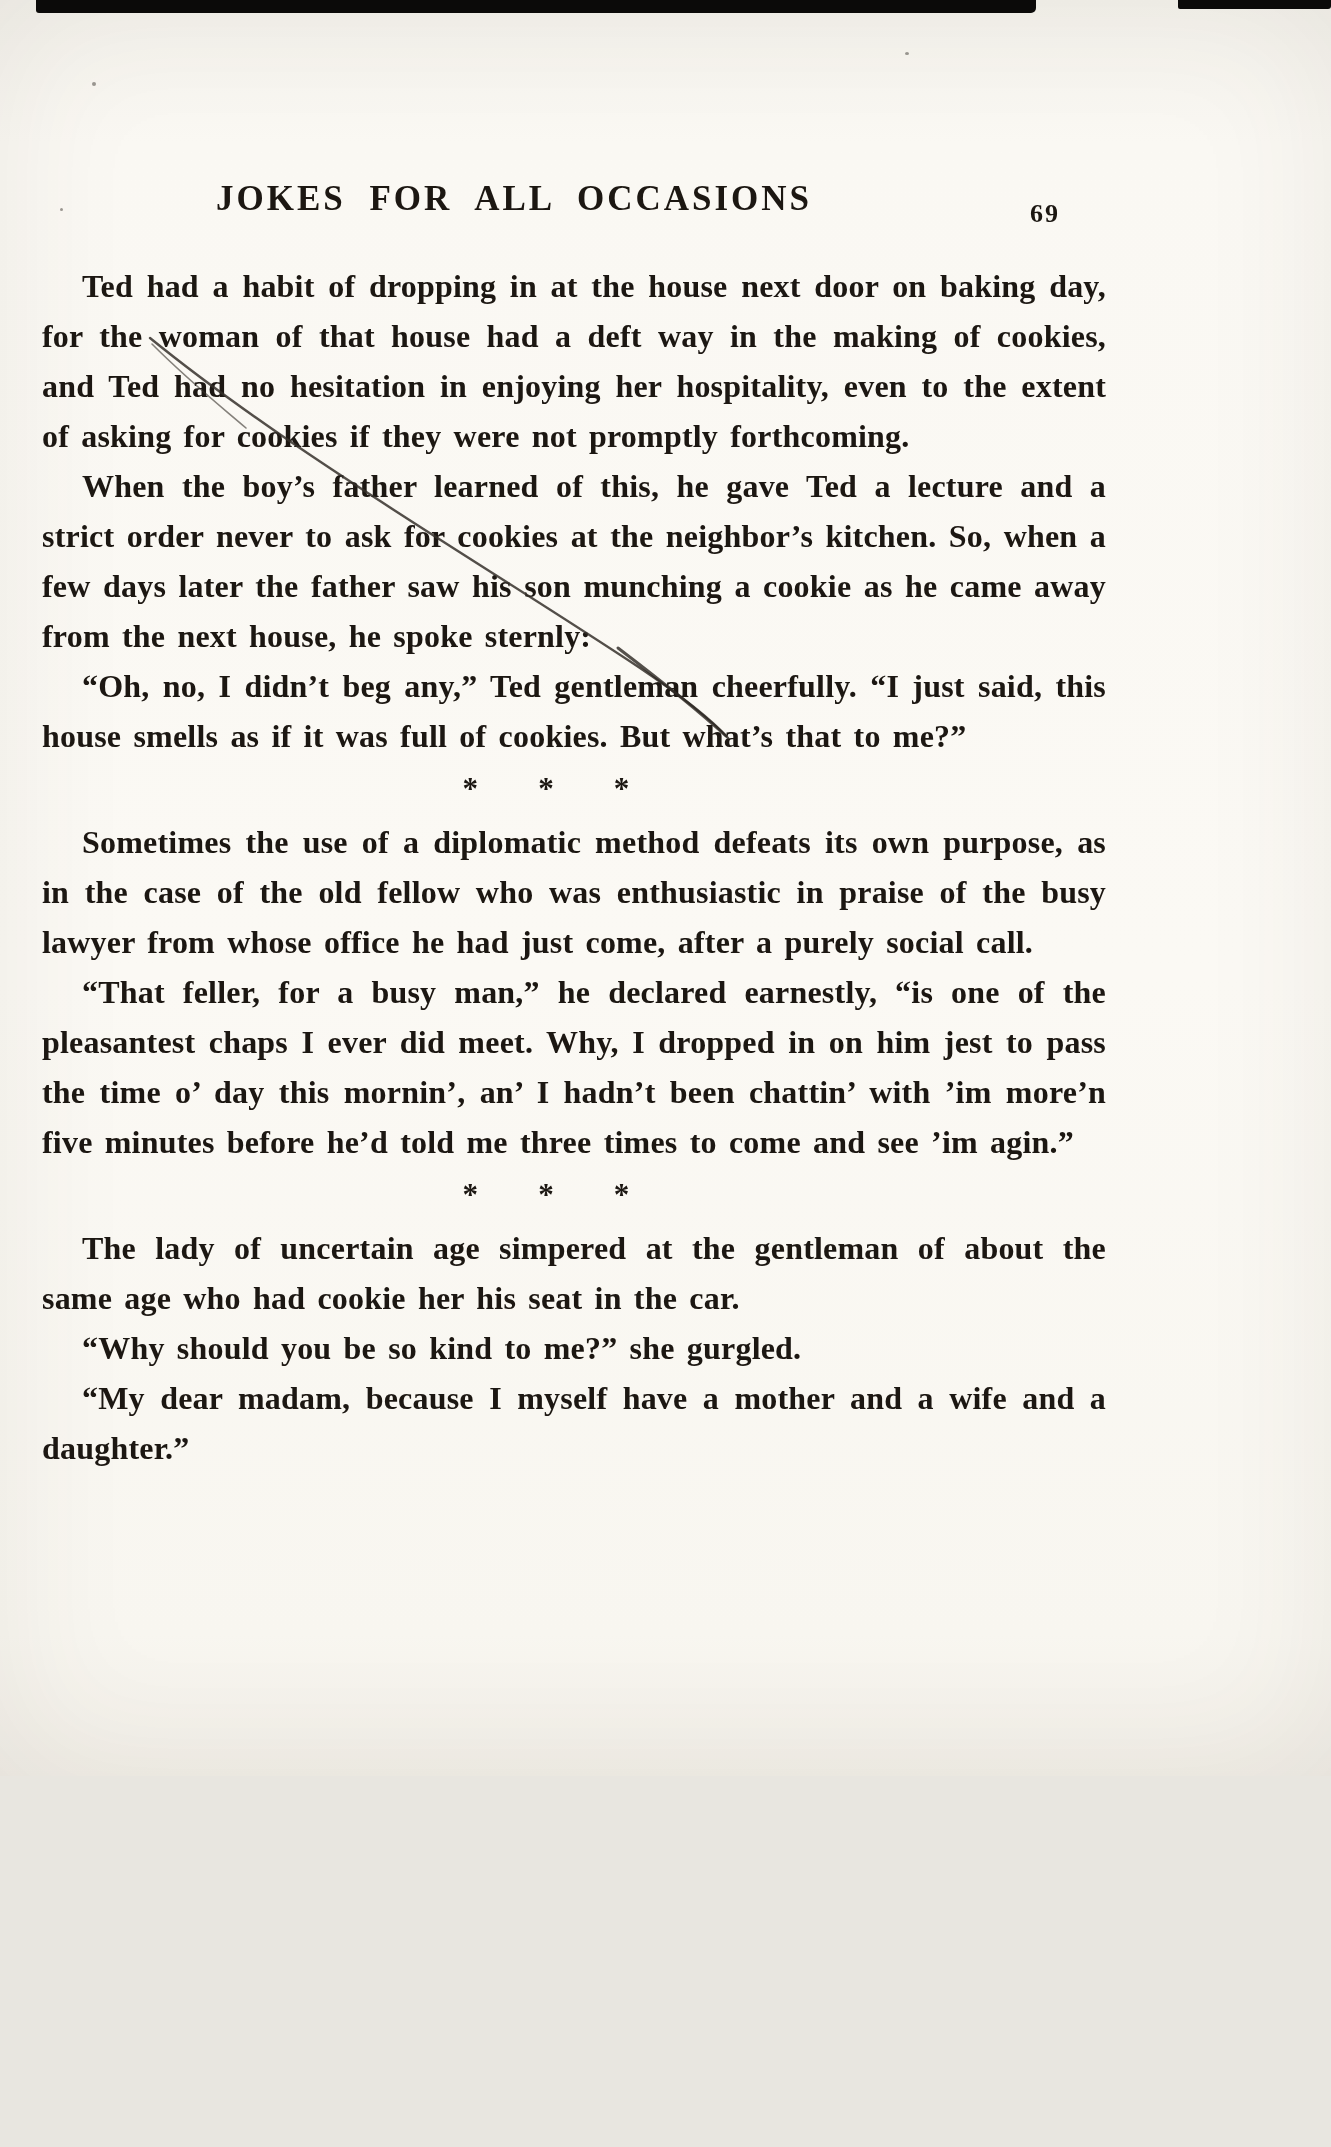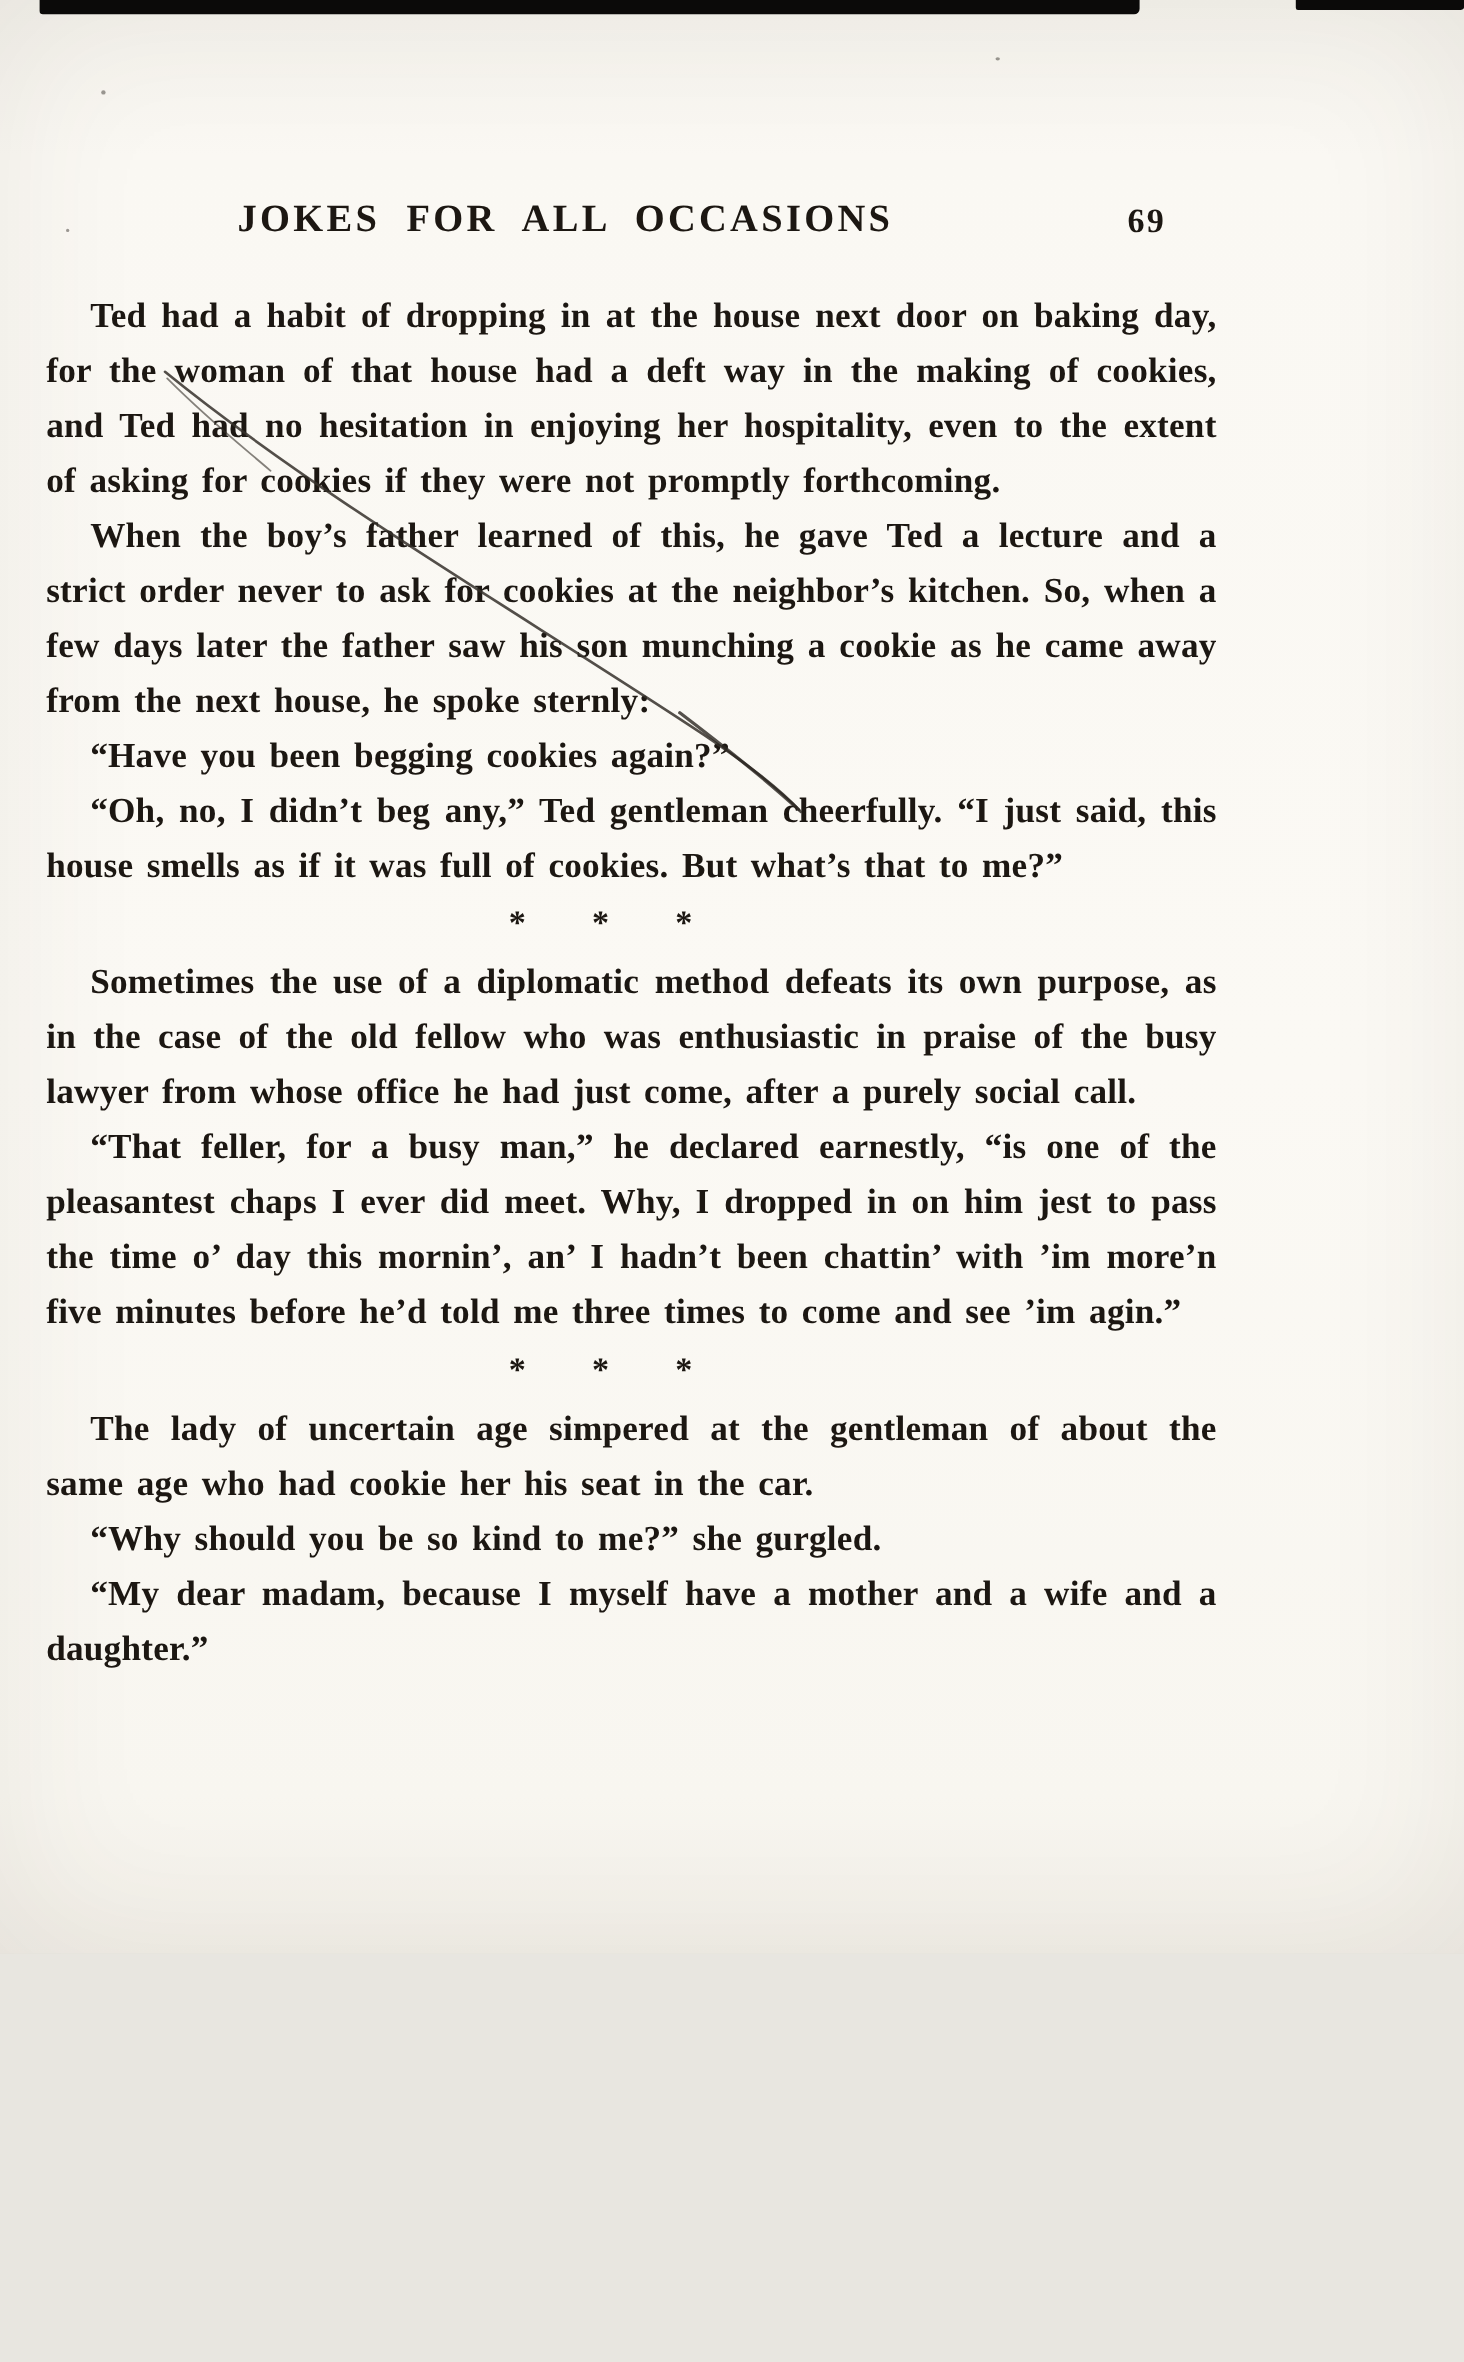--- a/index.html
+++ b/index.html
@@ -41,22 +41,22 @@
     font-weight: bold;
     font-size: 35px;
     letter-spacing: 3px;
     word-spacing: 12px;
     line-height: 42px;
     padding-right: 120px; 
   }
   .page-number {
     position: absolute;
     right: 46px;
-    top: 2px;
-    font-size: 31px;
+    top: 15px;
+    font-size: 26px;
     letter-spacing: 2px;
     word-spacing: normal;
   }
 
   .body {
     margin-top: 41px;
     font-size: 32px;
     line-height: 50px;
     font-weight: bold;
     text-align: justify;
@@ -92,21 +92,20 @@
   <div class="text-block">
 
     <div class="header">
       <span>JOKES FOR ALL OCCASIONS</span>
       <span class="page-number">69</span>
     </div>
 
     <div class="body">
       <p class="para">Ted had a habit of dropping in at the house next door on baking day, for the woman of that house had a deft way in the making of cookies, and Ted had no hesitation in enjoying her hospitality, even to the extent of asking for cookies if they were not promptly forthcoming.</p>
       <p class="para">When the boy’s father learned of this, he gave Ted a lecture and a strict order never to ask for cookies at the neighbor’s kitchen.  So, when a few days later the father saw his son munching a cookie as he came away from the next house, he spoke sternly:</p>
-      <p class="para">“Have you been begging cookies again?”</p>
       <p class="para">“Oh, no, I didn’t beg any,” Ted gentleman cheerfully. “I just said, this house smells as if it was full of cookies. But what’s that to me?”</p>
       <p class="separator">* * *</p>
       <p class="para">Sometimes the use of a diplomatic method defeats its own purpose, as in the case of the old fellow who was enthusiastic in praise of the busy lawyer from whose office he had just come, after a purely social call.</p>
       <p class="para">“That feller, for a busy man,” he declared earnestly, “is one of the pleasantest chaps I ever did meet.  Why, I dropped in on him jest to pass the time o’ day this mornin’, an’ I hadn’t been chattin’ with ’im more’n five minutes before he’d told me three times to come and see ’im agin.”</p>
       <p class="separator">* * *</p>
       <p class="para">The lady of uncertain age simpered at the gentleman of about the same age who had cookie her his seat in the car.</p>
       <p class="para">“Why should you be so kind to me?” she gurgled.</p>
       <p class="para">“My dear madam, because I myself have a mother and a wife and a daughter.”</p>
     </div>
 

